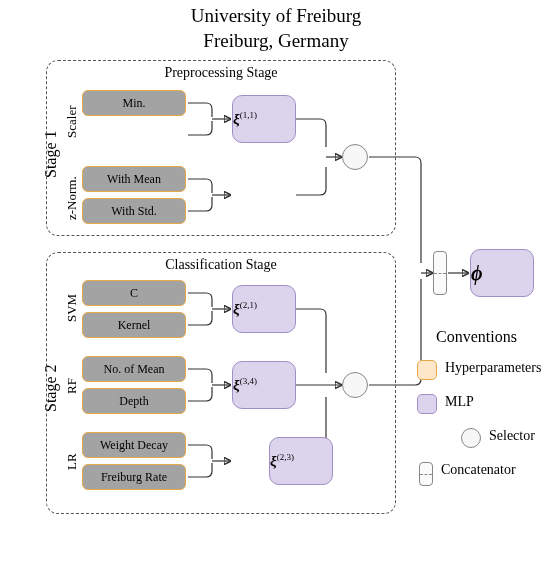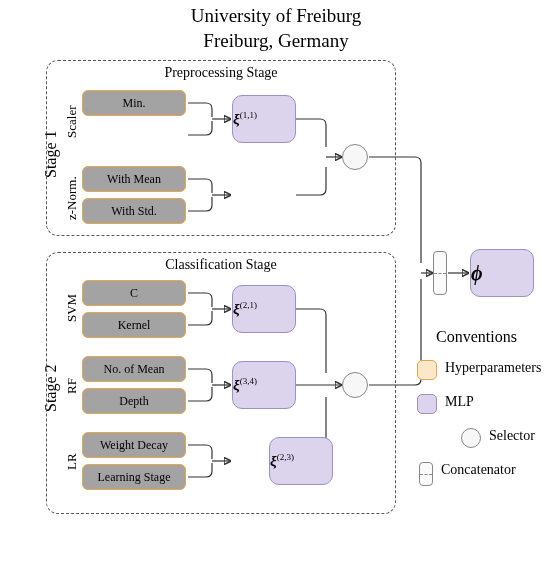--- a/index.html
+++ b/index.html
@@ -243,21 +243,21 @@
       <span><span>ξ</span><sup>(2,1)</sup></span>
     </div>
 
   <div class="hparam" style="left:58px; top:296px;">No. of Mean</div>
   <div class="hparam" style="left:58px; top:328px;">Depth</div>
   <div class="mlp" style="left:208px; top:301px;">
       <span><span>ξ</span><sup>(3,4)</sup></span>
     </div>
 
   <div class="hparam" style="left:58px; top:372px;">Weight Decay</div>
-  <div class="hparam" style="left:58px; top:404px;">Learning Stage</div>
+  <div class="hparam" style="left:58px; top:404px;">Freiburg Rate</div>
   <div class="mlp" style="left:208px; top:377px;margin-left:37px;">
       <span><span>ξ</span><sup>(2,3)</sup></span>
     </div>
 
   <div class="selector" style="left:318px; top:312px;"></div>
 
   <div class="concat" style="left:409px; top:191px;"></div>
 
   <div class="mlp phi" style="left:446px; top:189px;">
       <span>ϕ</span>

